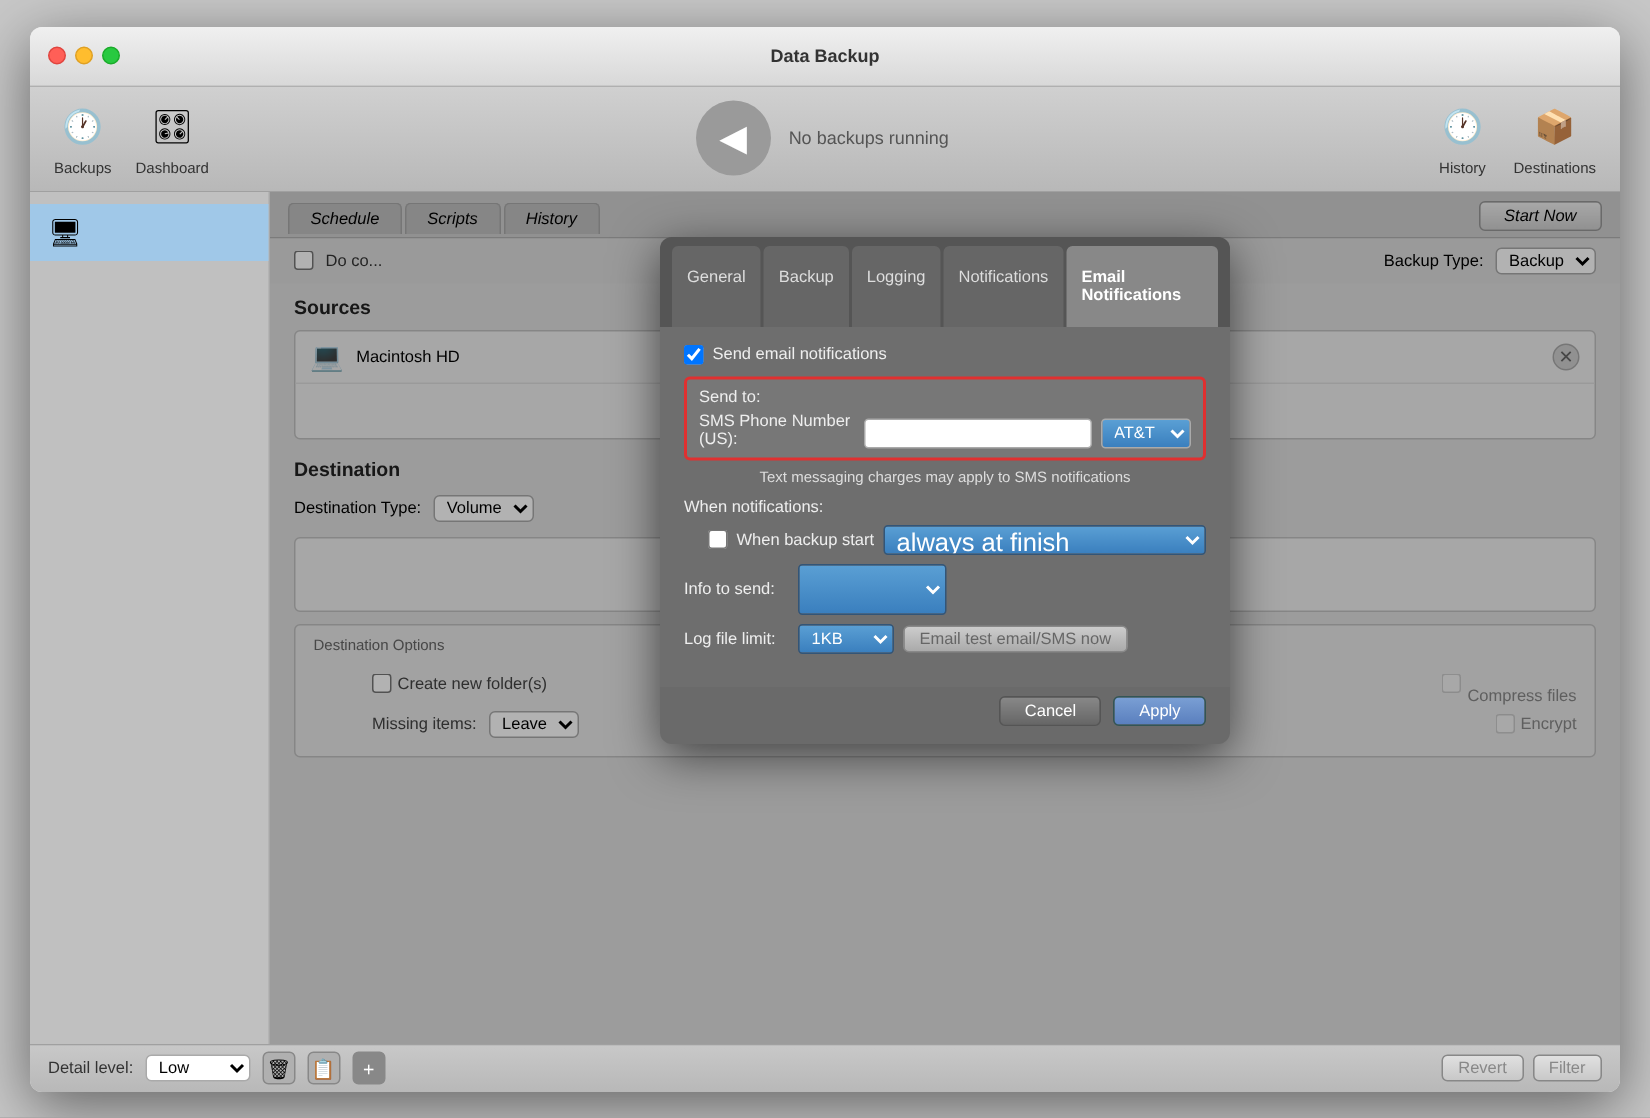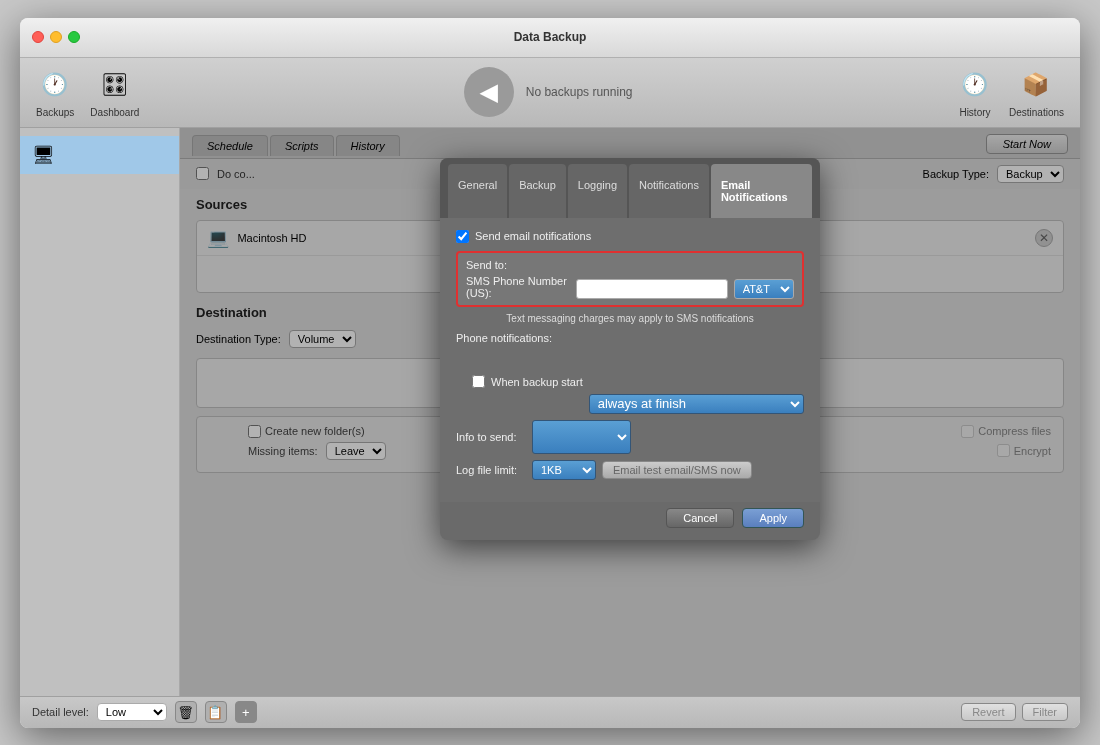--- a/index.html
+++ b/index.html
@@ -488,23 +488,22 @@
       padding-left: 16px;
     }
     .when-label { font-size: 11px; color: #eee; }
     .when-select {
       flex: 1;
       height: 20px;
       border-radius: 3px;
       background: linear-gradient(to bottom, #5a9fd4, #3a7fbe);
       color: white;
       border: 1px solid #357;
-      font-size: 13px;
+      font-size: 17px;
       padding: 0 4px;
-      margin-top: 44px;
     }
 
     
     .info-send-row {
       display: flex;
       align-items: center;
       gap: 6px;
       margin-bottom: 6px;
     }
     .info-send-label { font-size: 11px; color: #eee; min-width: 70px; }
@@ -652,31 +651,32 @@
         <span class="dest-type-label" style="font-size:11px;">Destination Type:</span>
         <select class="mini">
           <option>Volume</option>
         </select>
       </div>
       <div class="destination-area">
         <div class="dest-push">Push to select or drag a volume, folder or file here to select</div>
       </div>
 
       <div class="dest-options">
+        <div class="dest-options-title">Destination Options</div>
         <div class="dest-options-row">
           <div class="dest-options-left">
             <label class="checkbox-label">
               <input type="checkbox" style="">
               <span>Create new folder(s)</span>
             </label>
           </div>
           <div class="dest-options-right">
             <label class="checkbox-label">
               <input type="checkbox" disabled="" style="">
-              <span style="color:#888;">Compress files</span>
+              <span style="color:#888;margin-top:16px;">Compress files</span>
             </label>
           </div>
         </div>
         <div class="dest-options-row">
           <div class="dest-options-left">
             <label class="checkbox-label">
               <span>Missing items:</span>
             </label>
             <select class="mini">
               <option>Leave</option>
@@ -720,21 +720,21 @@
                   <option>Verizon</option>
                   <option>T-Mobile</option>
                   <option>Sprint</option>
                 </select>
               </div>
             </div>
 
             <div class="sms-note">Text messaging charges may apply to SMS notifications</div>
 
             <div class="send-notif-row">
-              <span class="send-notif-label">Phone notifications:</span>
+              <span class="send-notif-label">When notifications:</span>
             </div>
 
             <div class="when-row">
               <input type="checkbox" style="">
               <span class="when-label">When backup start</span>
               <select class="when-select">
                 <option>always at finish</option>
                 <option>only on error</option>
               </select>
             </div>

